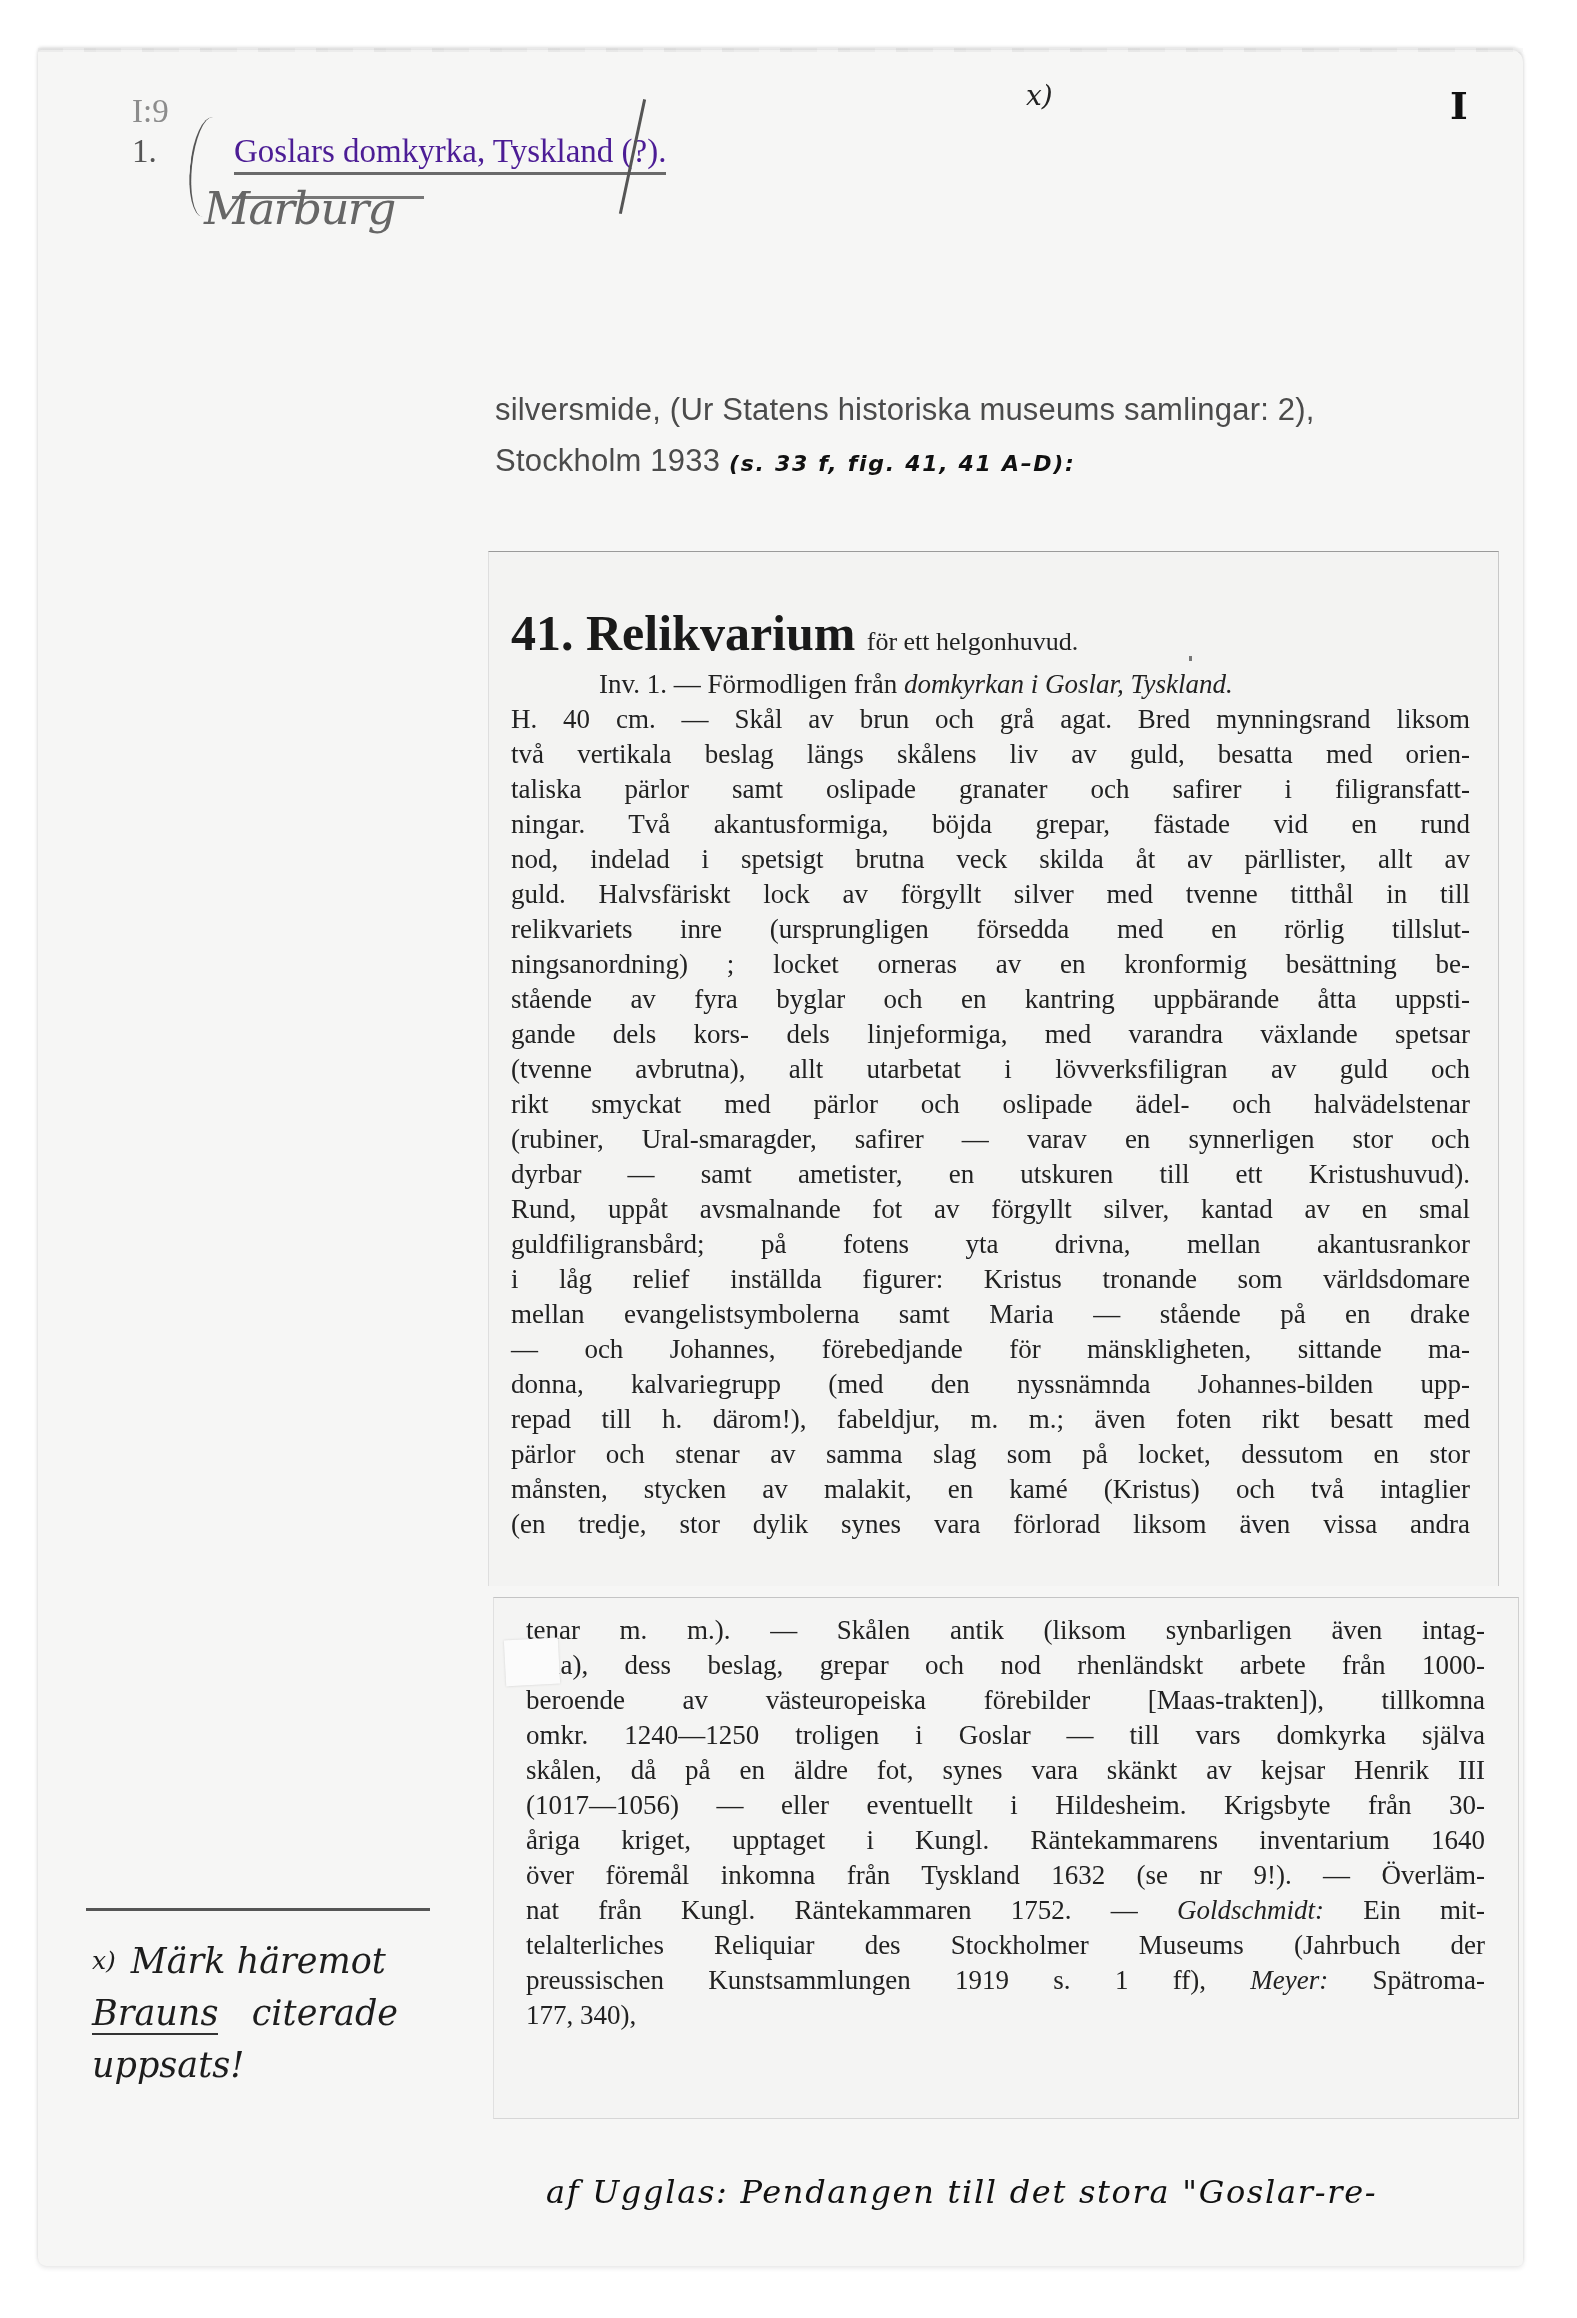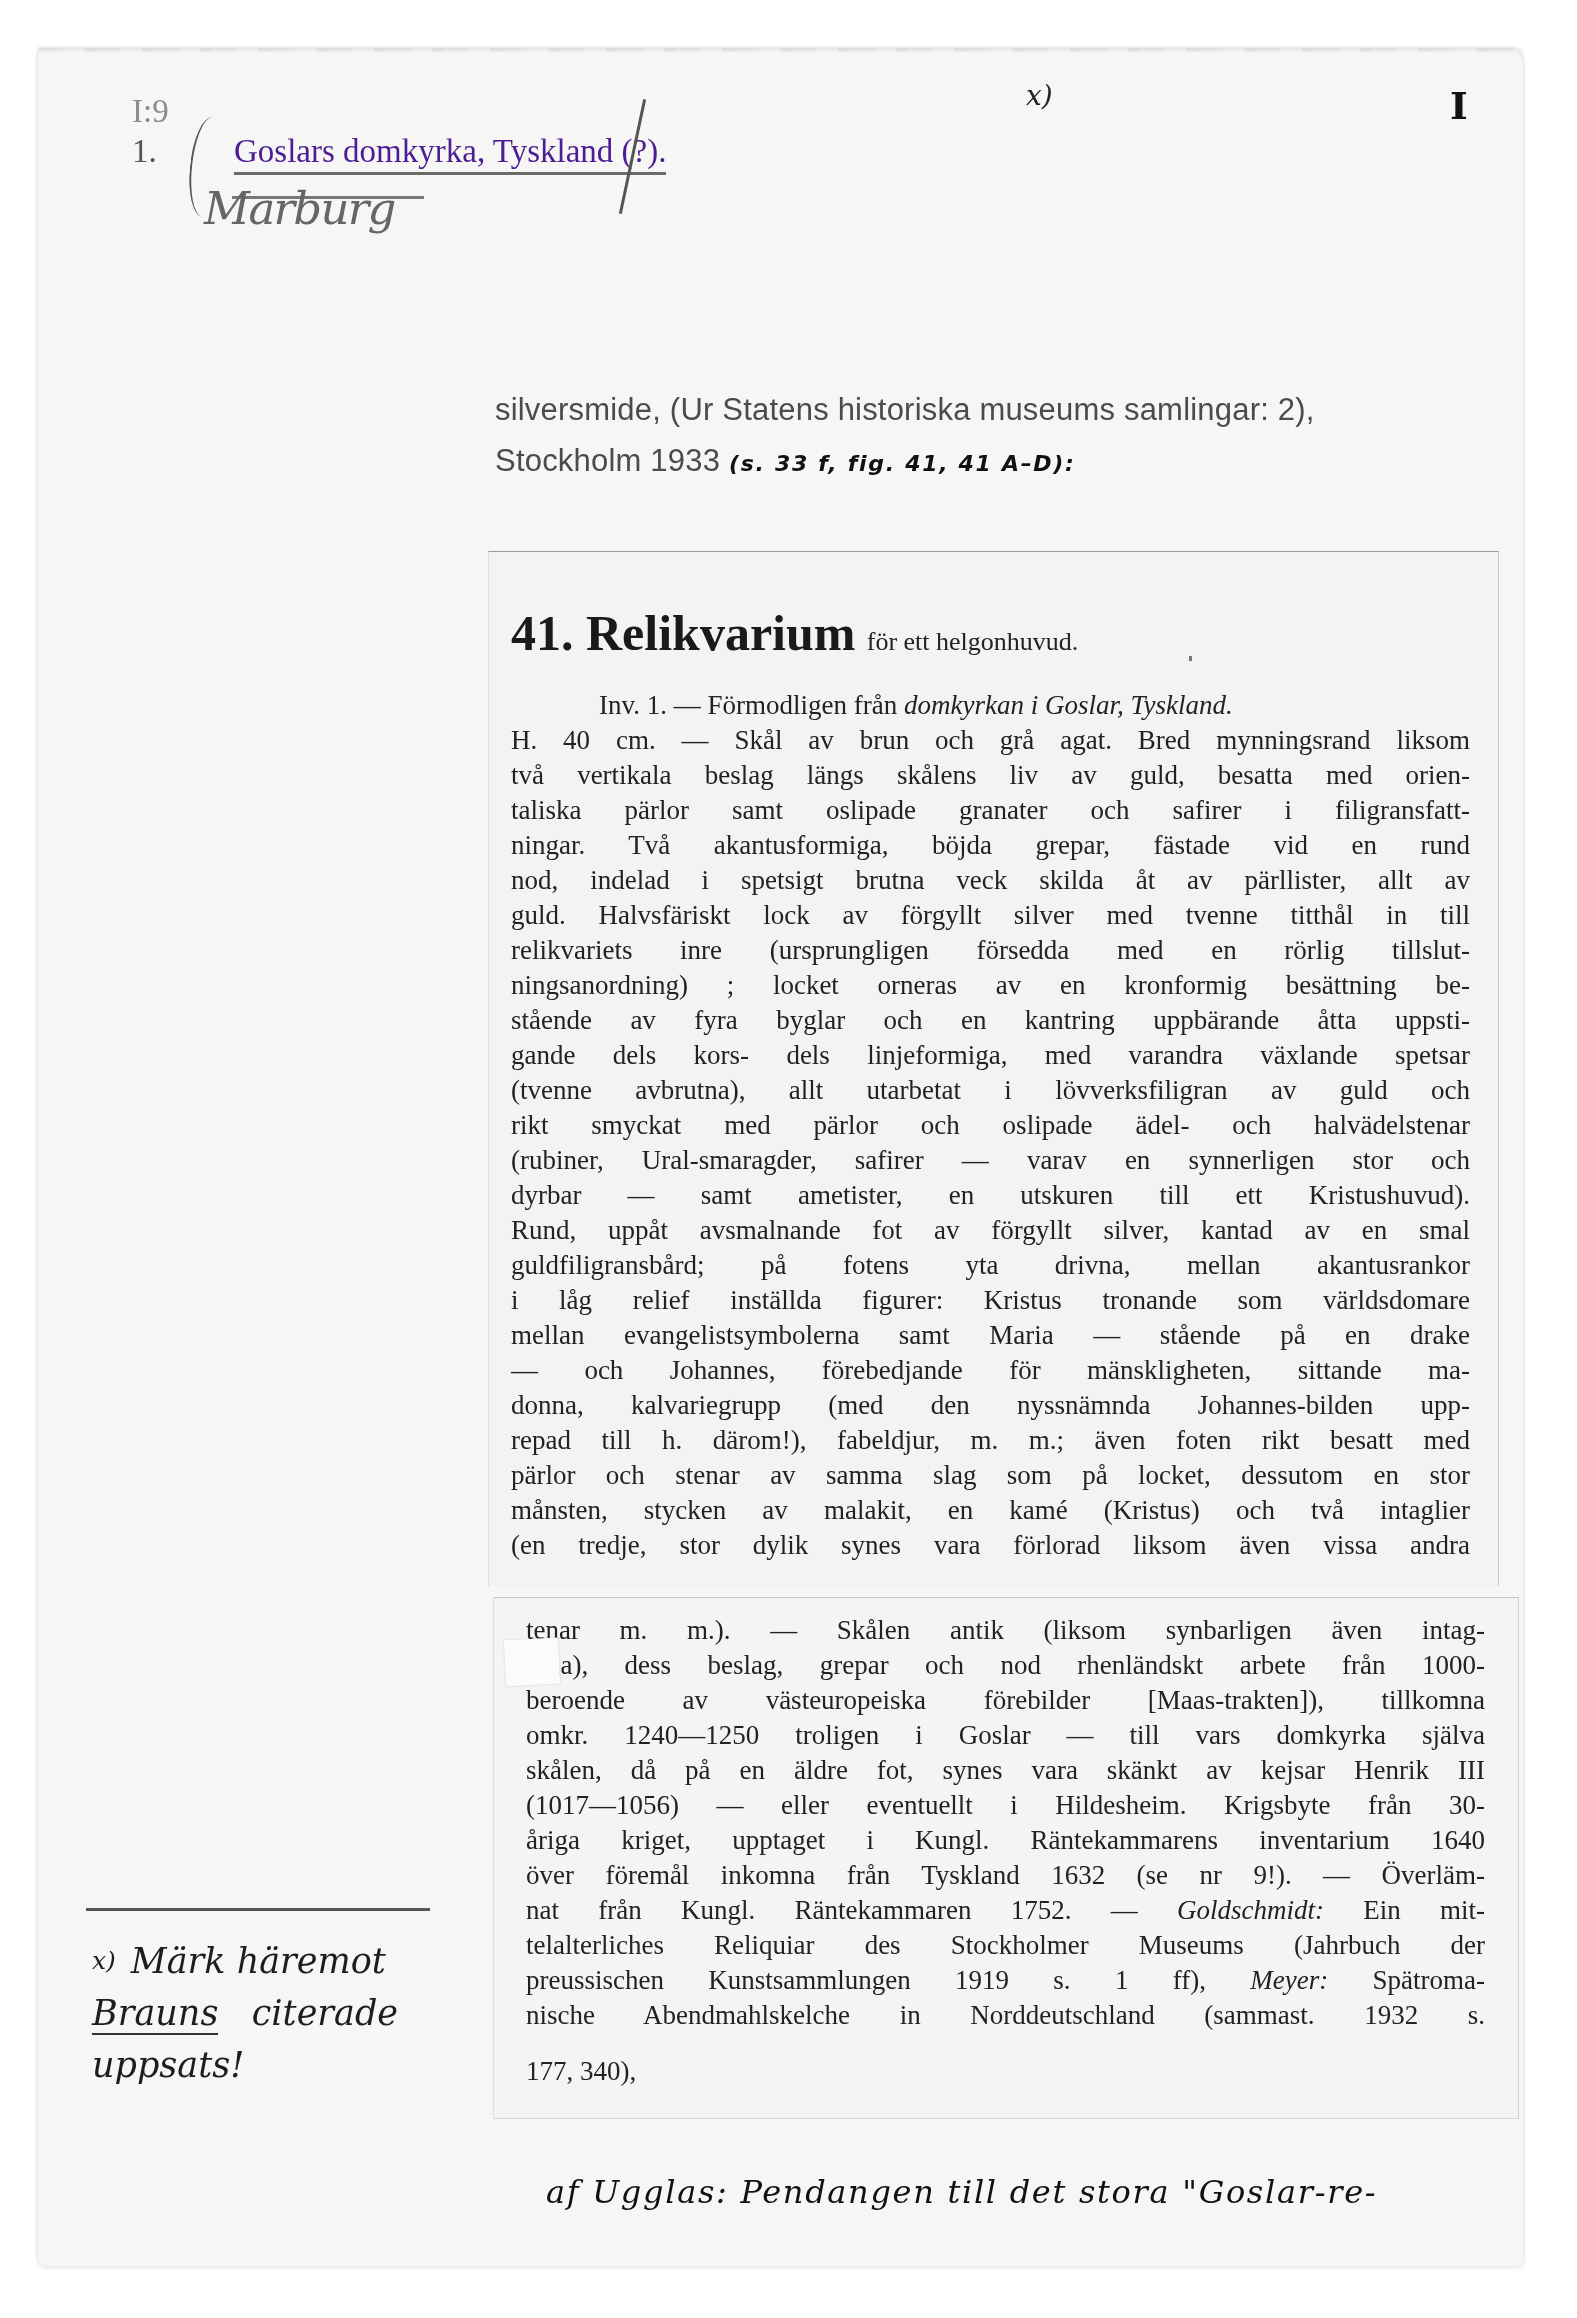--- a/index.html
+++ b/index.html
@@ -129,21 +129,21 @@
   .heading .subtitle {
     font-size: 26px; margin-left: 8px; color: #222;
   }
   .clip1 .text-block {
     position: absolute; left: 22px; top: 115px; width: 959px;
   }
   .clip2 .text-block {
     position: absolute; left: 32px; top: 15px; width: 959px;
   }
   .line { display: block; text-align: justify; text-align-last: justify; white-space: nowrap; }
-  .line.last { text-align-last: left; margin-top: 21px; }
+  .line.last { text-align-last: left; }
   .line.indent { padding-left: 88px; }
   .text-block .line span.it { font-style: italic; }
   .divider-left {
     position: absolute; left: 86px; top: 1908px;
     width: 344px; height: 3.3px; background: #555;
   }
   .side-note {
     position: absolute; left: 92px; top: 1935px;
     width: 350px;
     font-size: 35px; line-height: 52px; color: #1d1d1d;
@@ -226,21 +226,20 @@
       <span class="line">erna), dess beslag, grepar och nod rhenländskt arbete från 1000-</span>
       <span class="line">beroende av västeuropeiska förebilder [Maas-trakten]), tillkomna</span>
       <span class="line">omkr. 1240—1250 troligen i Goslar — till vars domkyrka själva</span>
       <span class="line">skålen, då på en äldre fot, synes vara skänkt av kejsar Henrik III</span>
       <span class="line">(1017—1056) — eller eventuellt i Hildesheim. Krigsbyte från 30-</span>
       <span class="line">åriga kriget, upptaget i Kungl. Räntekammarens inventarium 1640</span>
       <span class="line">över föremål inkomna från Tyskland 1632 (se nr 9!). — Överläm-</span>
       <span class="line"><span>nat från Kungl. Räntekammaren 1752. — </span><span class="it">Goldschmidt:</span><span> Ein mit-</span></span>
       <span class="line"><span>telalterliches Reliquiar des Stockholmer Museums (Jahrbuch der</span></span>
       <span class="line"><span>preussischen Kunstsammlungen 1919 s. 1 ff), </span><span class="it">Meyer:</span><span> Spätroma-</span></span>
-      <span class="line"><span>nische Abendmahlskelche in Norddeutschland (sammast. 1932 s.</span></span>
       <span class="line last"><span>177, 340),</span></span>
     </div>
 </div>
 <div class="tape-patch"></div>
 
 <div class="divider-left"></div>
 <div class="hand side-note">
   <div><span class="fmark">x)</span><span>Märk häremot</span></div>
   <div><span class="underlined">Brauns</span>&nbsp;&nbsp;&nbsp;<span>citerade</span></div>
   <div>uppsats!</div>

